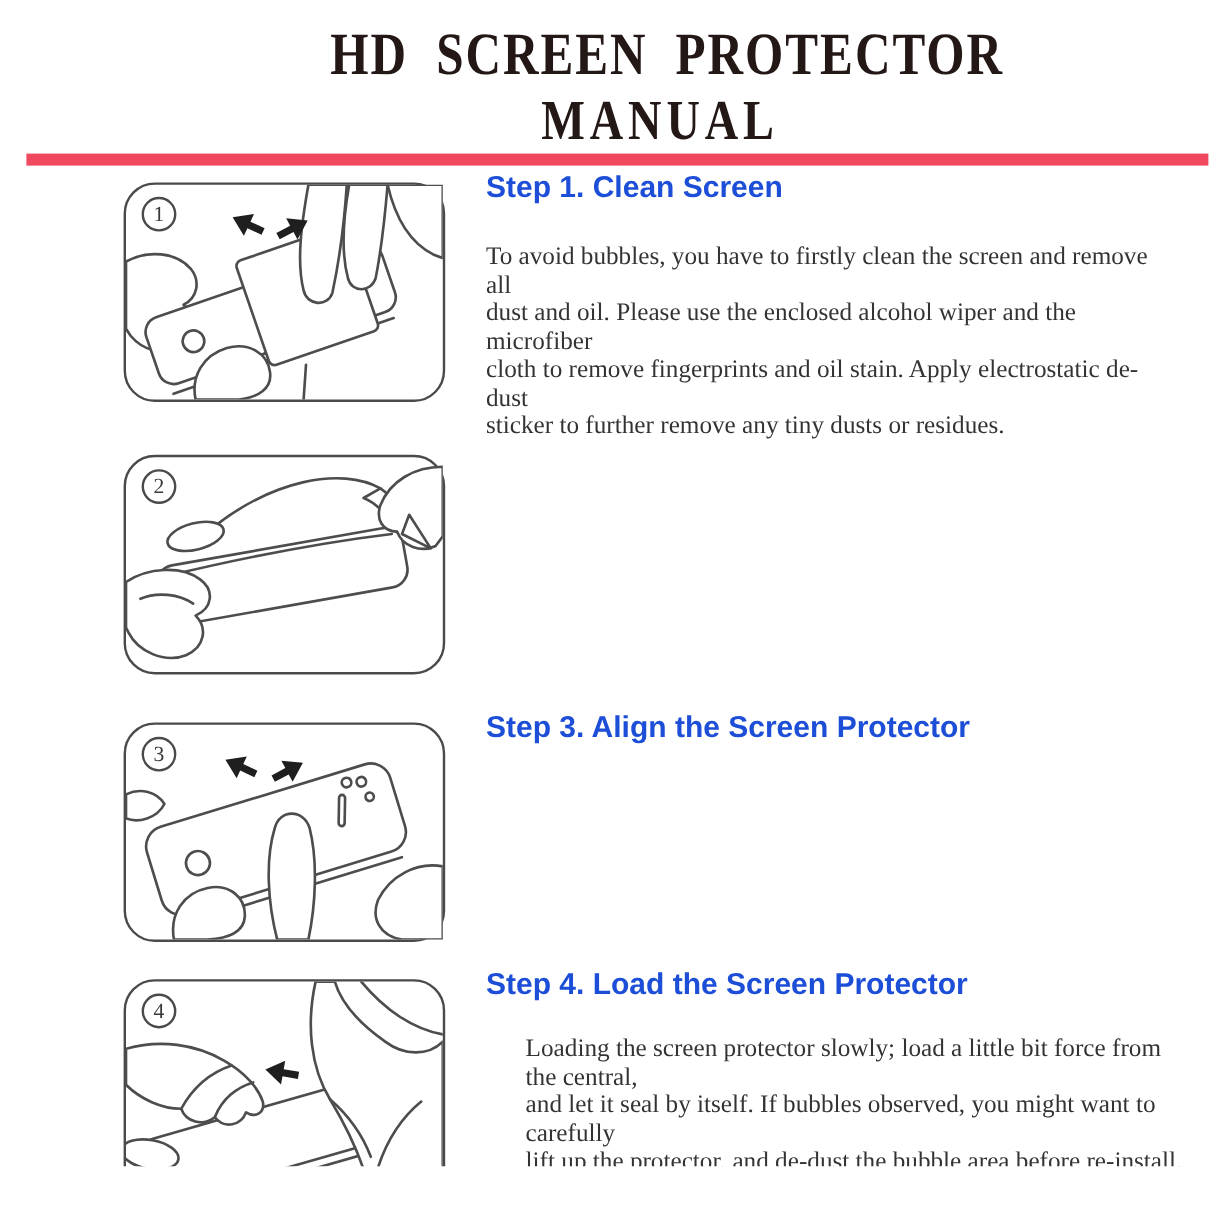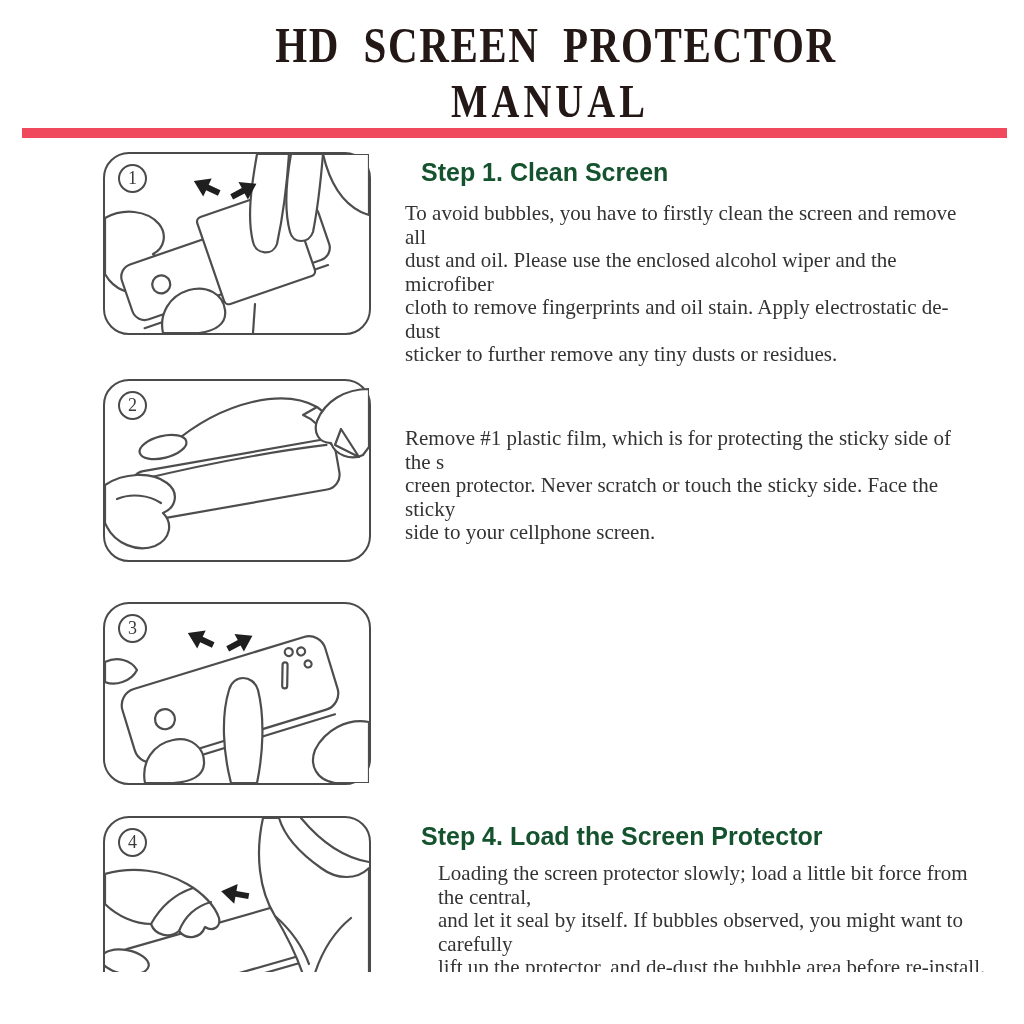--- a/index.html
+++ b/index.html
@@ -22,22 +22,22 @@
   .illus{position:absolute;left:103px;top:4px;width:268px;height:183px;
          border:2.4px solid #4a4a4a;border-radius:26px;box-sizing:border-box;
          background:#fff;}
   .illus svg{position:absolute;left:0;top:0;width:100%;height:100%;overflow:hidden;}
 
   .step-num{position:absolute;left:13px;top:10px;width:29px;height:29px;
       border:2px solid #4a4a4a;border-radius:50%;box-sizing:border-box;
       text-align:center;line-height:25px;font-family:"Liberation Serif",serif;
       font-size:18px;color:#3a3a3a;background:#fff;z-index:2;}
 
-  .heading{position:absolute;left:405px;top:-6px;margin:16px;
-      font-size:25px;font-weight:bold;color:#14532d;letter-spacing:0px;
+  .heading{position:absolute;left:405px;top:-6px;margin:0;
+      font-size:25px;font-weight:bold;color:#1d4ed8;letter-spacing:0px;
       font-family:"Liberation Sans",sans-serif;white-space:nowrap;}
 
   .step-body{position:absolute;left:405px;width:560px;margin:0;
       font-family:"Liberation Serif",serif;font-size:21px;line-height:23.5px;
       color:#333333;white-space:pre-line;}
   .s1 .step-body{top:54px;} .s2 .step-body{top:52px;}
   .s3 .step-body{top:58px;} .s4 .step-body{top:50px;padding-left:5px;margin-left:28px;}
 
   
   .art{stroke:#4d4d4d;stroke-width:2.2;fill:#ffffff;stroke-linecap:round;stroke-linejoin:round;}
@@ -104,23 +104,20 @@
         <path class="art" d="M212,26 C224,34 228,46 222,58 C216,46 208,38 198,34 Z"></path>
 
         <ellipse class="art" transform="rotate(-14 58 66)" cx="58" cy="66" rx="24" ry="11"></ellipse>
         <path class="art" d="M0,104 C18,92 46,90 62,102 C74,111 72,126 58,132 C68,142 66,158 50,165 C32,172 10,162 2,146 L0,142 Z"></path>
         <path class="artline" d="M12,118 C26,112 44,114 56,122"></path>
 
         <path class="art" d="M264,8 C240,8 220,20 212,40 C208,52 214,62 226,62 C230,74 246,80 258,74 L264,66 Z"></path>
         <path class="art" d="M236,48 L254,76 L230,64 Z"></path>
       </svg>
     </div>
-    <p class="step-body">Remove #1 plastic film, which is for protecting the sticky side of the s
-creen protector. Never scratch or touch the sticky side. Face the sticky
-side to your cellphone screen.</p>
   </section>
 
   <section class="step s3">
     <div class="illus">
       <span class="step-num">3</span>
       <svg viewBox="0 0 264 179">
 
         <path class="art" d="M0,58 C12,52 26,56 32,66 C26,78 10,82 0,78 Z"></path>
 
         <g transform="rotate(-17 130 98)">
@@ -138,20 +135,21 @@
         <path class="art" d="M264,118 C242,114 220,126 210,146 C204,162 212,176 230,179 L264,179 Z"></path>
 
         <g transform="translate(104,50) rotate(205)">
           <path class="blackarrow" d="M0,7 L13,7 L13,0 L28,10 L13,20 L13,13 L0,13 Z"></path>
         </g>
         <g transform="translate(118,36) rotate(-28)">
           <path class="blackarrow" d="M0,7 L13,7 L13,0 L28,10 L13,20 L13,13 L0,13 Z"></path>
         </g>
       </svg>
     </div>
+    <h2 class="heading">Step 3. Align the Screen Protector</h2>
   </section>
 
   <section class="step s4">
     <div class="illus">
       <span class="step-num">4</span>
       <svg viewBox="0 0 264 179">
 
         <g transform="rotate(-16 120 130)">
           <rect class="art" x="10" y="104" width="212" height="54" rx="16"></rect>
           <path class="artline" d="M16,165 L214,165"></path>

